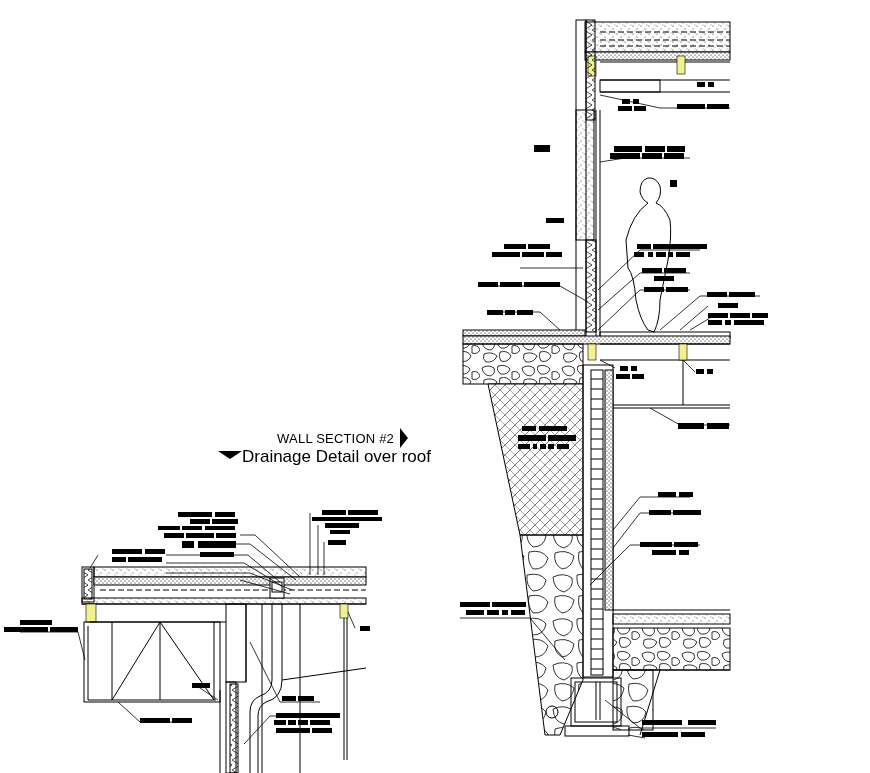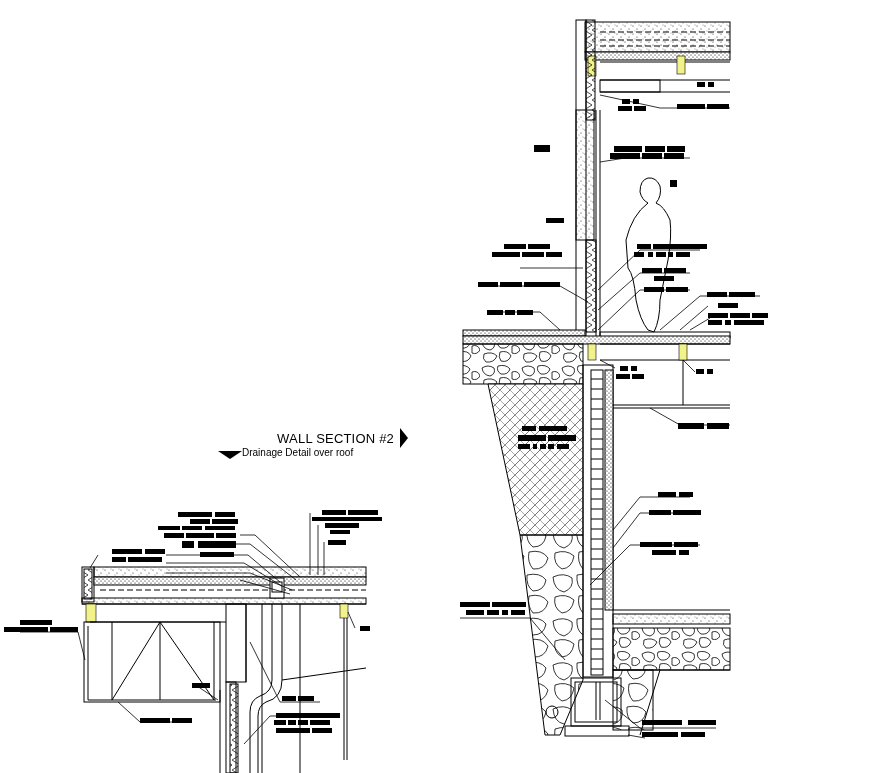--- a/index.html
+++ b/index.html
@@ -1,20 +1,20 @@
 <!DOCTYPE html>
 <html><head>
 <meta charset="utf-8">
 <style>
   html,body{margin:0;padding:0;background:#ffffff;}
   body{width:870px;height:773px;position:relative;overflow:hidden;font-family:"Liberation Sans",sans-serif;}
   #canvas{position:absolute;left:0;top:0;width:790px;height:773px;}
   .title-block{position:absolute;left:218px;top:431px;width:200px;height:36px;}
   .t1{position:absolute;right:24px;top:0;font-size:13px;color:#000;letter-spacing:0.2px;white-space:nowrap;}
-  .t2{position:absolute;left:24px;top:16px;font-size:10px;color:#000;white-space:nowrap;}
+  .t2{position:absolute;left:24px;top:16px;font-size:17px;color:#000;white-space:nowrap;}
   .tri-right{position:absolute;right:10px;top:-3px;width:0;height:0;border-top:10px solid transparent;border-bottom:10px solid transparent;border-left:8px solid #000;}
   .tri-down{position:absolute;left:0;top:20px;width:0;height:0;border-left:12px solid transparent;border-right:12px solid transparent;border-top:8px solid #000;}
 </style>
 </head>
 <body>
 
 <div id="canvas">
 <svg width="870" height="773" viewBox="0 0 870 773" xmlns="http://www.w3.org/2000/svg" stroke="#000" fill="none" stroke-width="1">
   <defs>
     <pattern id="speckle" width="8" height="8" patternUnits="userSpaceOnUse">

